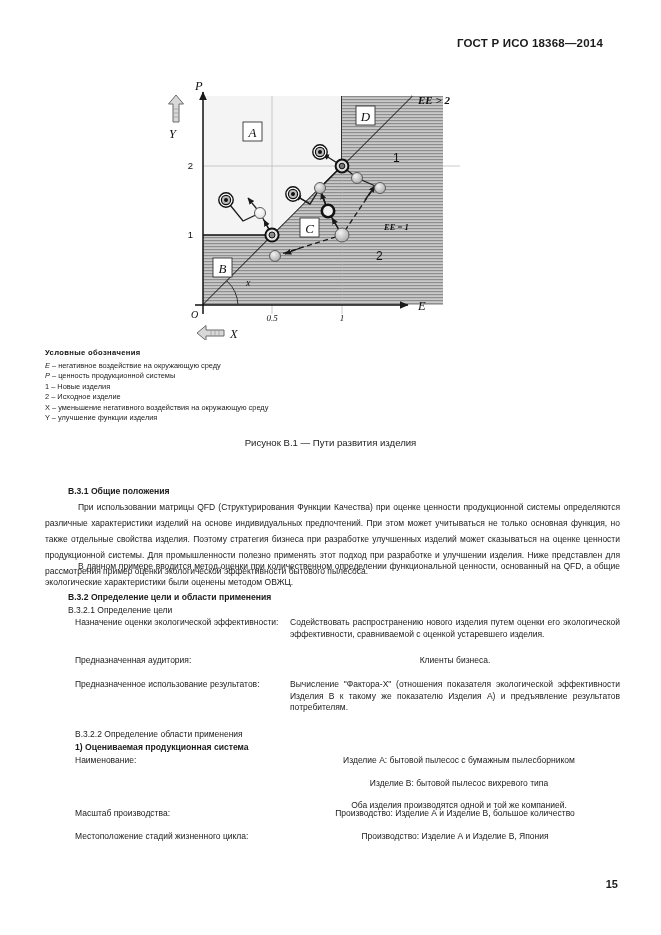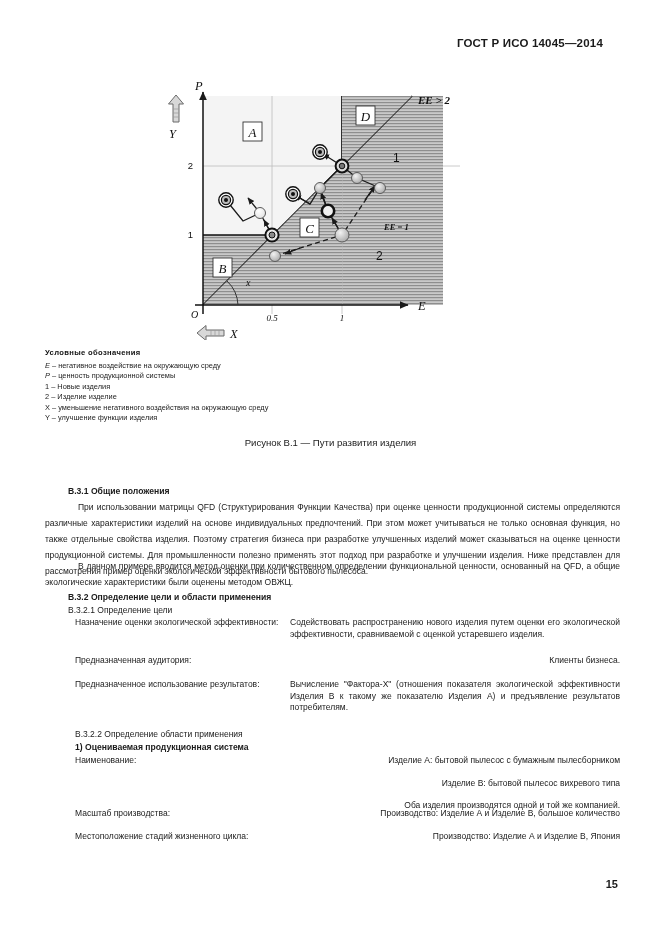--- a/index.html
+++ b/index.html
@@ -55,38 +55,38 @@
   .defrow{position:absolute;left:75px;width:545px;}
   .defrow .lab{
     position:absolute;left:0;top:0;width:210px;
     font-size:8.5px;line-height:11.4px;
   }
   .defrow .val{
     position:absolute;left:215px;top:0;width:330px;
     font-size:8.5px;line-height:11.6px;
     text-align:justify;
   }
-  .defrow .val.noj{text-align:right;}
+  .defrow .val.noj{text-align:center;}
   .defrow .val p{margin:0 0 11px 8px;}
   .defrow .val p:last-child{margin-bottom:0;}
 
   .b322-head{position:absolute;left:75px;top:729px;font-size:8.5px;}
   .b322-sub{position:absolute;left:75px;top:742px;font-size:8.6px;font-weight:bold;text-align:center;}
 
   .page-num{
     position:absolute;right:43px;bottom:45px;
     font-size:11px;font-weight:bold;
   }
 </style>
 </head>
 <body>
 
 <div class="page">
 
-  <div class="doc-header">ГОСТ Р ИСО 14045—2014</div>
+  <div class="doc-header">ГОСТ Р ИСО 18368—2014</div>
 
   <div class="figure-wrap">
     <svg width="320" height="262" viewBox="0 0 320 262">
       <defs>
         <pattern id="hatch" width="4" height="3" patternUnits="userSpaceOnUse">
           <rect width="4" height="3" fill="#c9c9c9"></rect>
           <rect width="4" height="1.2" fill="#8e8e8e"></rect>
         </pattern>
         <marker id="ah" markerWidth="7" markerHeight="7" refX="5.6" refY="2.7" orient="auto">
           <path d="M0,0 L6,2.7 L0,5.4 z" fill="#1a1a1a"></path>
@@ -243,21 +243,21 @@
       </g>
       <text id="f-xlab" x="70" y="260" font-family="'Liberation Serif',serif" font-style="italic" font-size="12.5" fill="#111">X</text>
     </svg>
   </div>
 
   <div class="legend">
     <div class="legend-title">Условные обозначения</div>
     <div class="legend-row"><i>E</i> <span>– негативное воздействие на окружающую среду</span></div>
     <div class="legend-row"><i>P</i> <span>– ценность продукционной системы</span></div>
     <div class="legend-row"><span>1</span> <span>– Новые изделия</span></div>
-    <div class="legend-row"><span>2</span> <span>– Изделие изделие</span></div>
+    <div class="legend-row"><span>2</span> <span>– Исходное изделие</span></div>
     <div class="legend-row"><span>X</span> <span>– уменьшение негативного воздействия на окружающую среду</span></div>
     <div class="legend-row"><span>Y</span> <span>– улучшение функции изделия</span></div>
   </div>
 
   <div class="fig-caption">Рисунок В.1 — Пути развития изделия</div>
 
   <div class="b31-head">В.3.1 Общие положения</div>
   <div class="para p1">При использовании матрицы QFD (Структурирования Функции Качества) при оценке ценности продукционной системы определяются различные характеристики изделий на основе индивидуальных предпочтений. При этом может учитываться не только основная функция, но также отдельные свойства изделия. Поэтому стратегия бизнеса при разработке улучшенных изделий может сказываться на оценке ценности продукционной системы. Для промышленности полезно применять этот подход при разработке и улучшении изделия. Ниже представлен для рассмотрения пример оценки экологической эффективности бытового пылесоса.</div>
   <div class="para p2">В данном примере вводится метод оценки при количественном определении функциональной ценности, основанный на QFD, а общие экологические характеристики были оценены методом ОВЖЦ.</div>
   <div class="b32-head">В.3.2 Определение цели и области применения</div>

